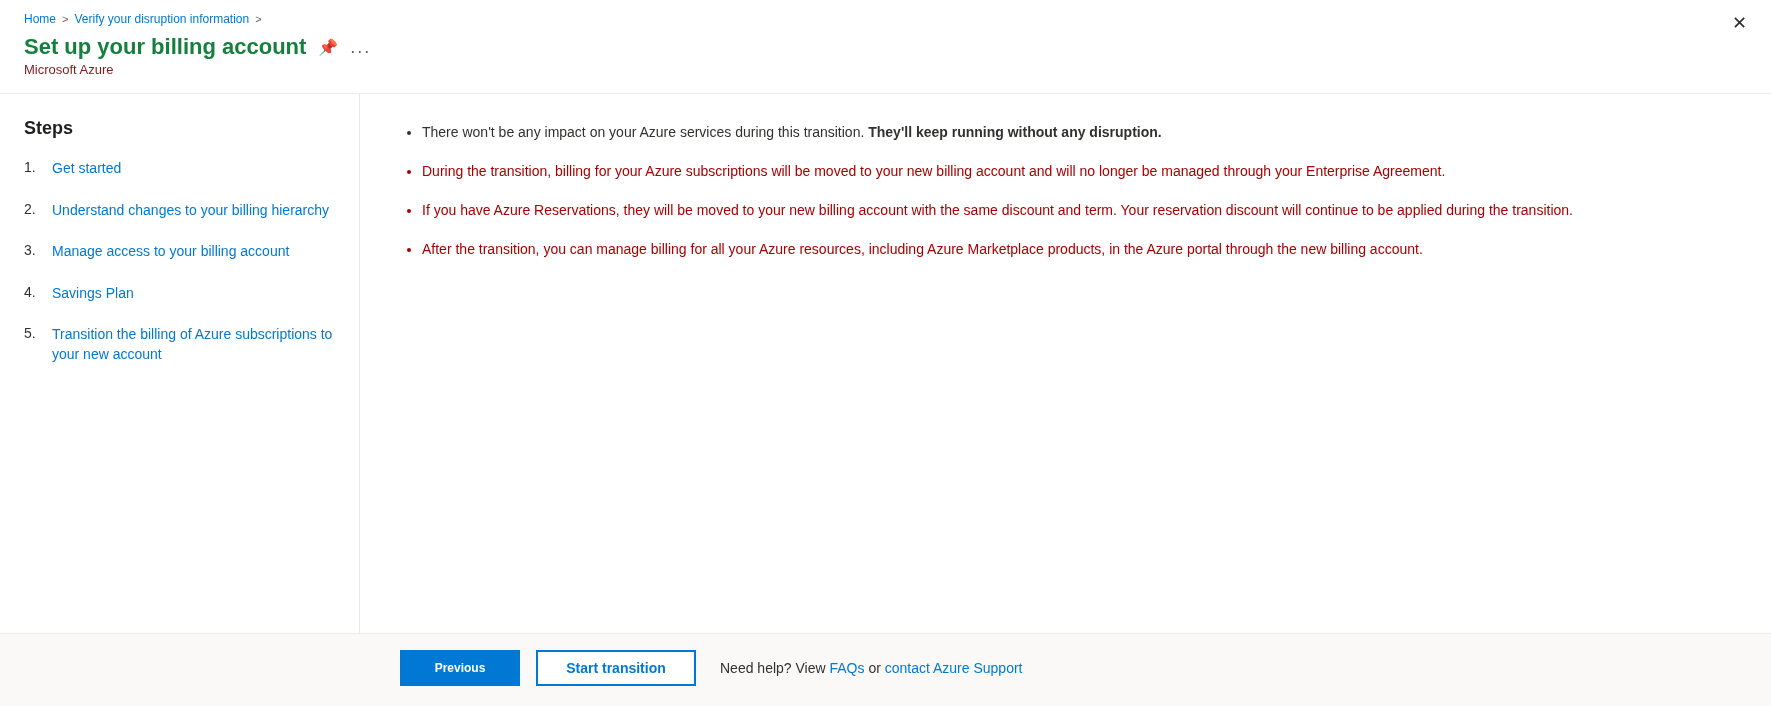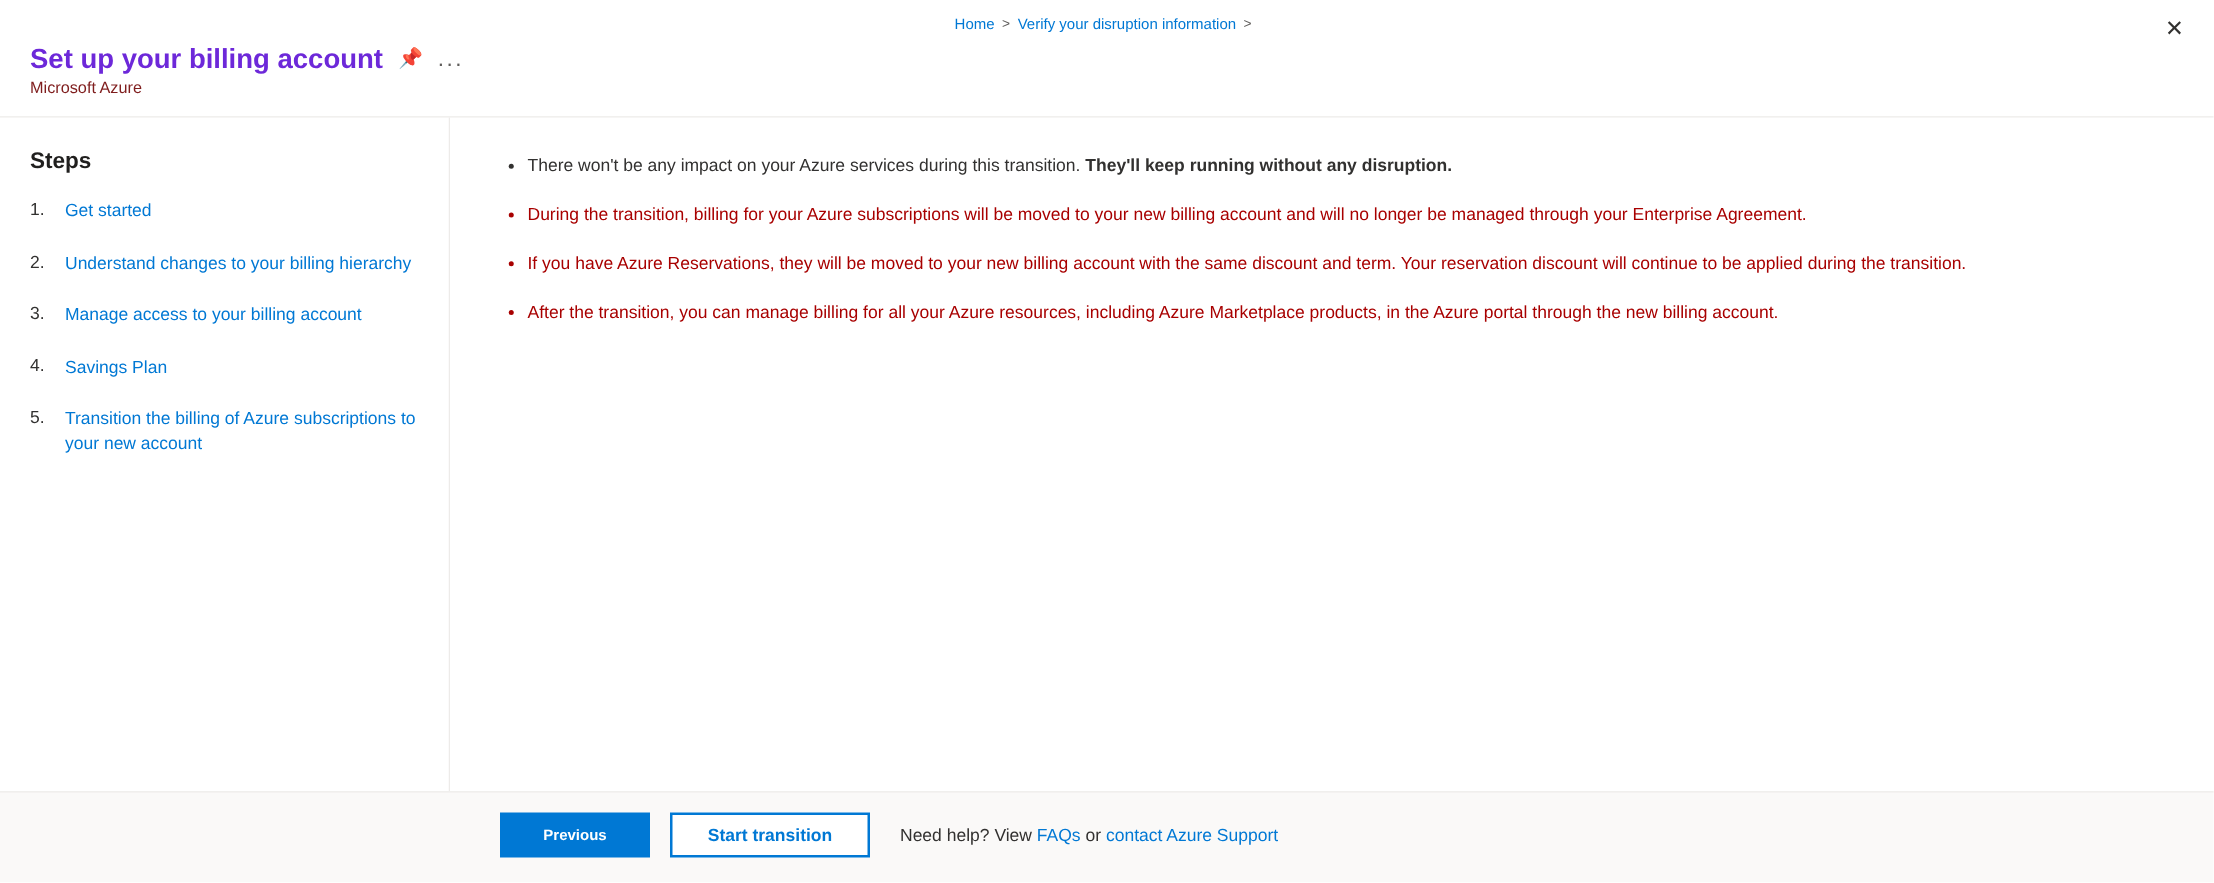--- a/index.html
+++ b/index.html
@@ -23,21 +23,20 @@
     .header {
       padding: 12px 24px 0 24px;
       position: relative;
     }
     .breadcrumb {
       display: flex;
       align-items: center;
       font-size: 12px;
       color: #0078d4;
       margin-bottom: 8px;
-      justify-content: center;
     }
     .breadcrumb-item {
       color: #0078d4;
       cursor: pointer;
     }
     .breadcrumb-separator {
       color: #605e5c;
       margin: 0 6px;
       font-size: 11px;
     }
@@ -46,21 +45,21 @@
     }
     .title-row {
       display: flex;
       align-items: center;
       gap: 12px;
       margin-bottom: 2px;
     }
     .page-title {
       font-size: 22px;
       font-weight: 600;
-      color: #6d28d9;
+      color: #15803d;
     }
     .pin-icon {
       color: #605e5c;
       font-size: 16px;
       cursor: pointer;
     }
     .more-icon {
       color: #605e5c;
       font-size: 18px;
       cursor: pointer;

